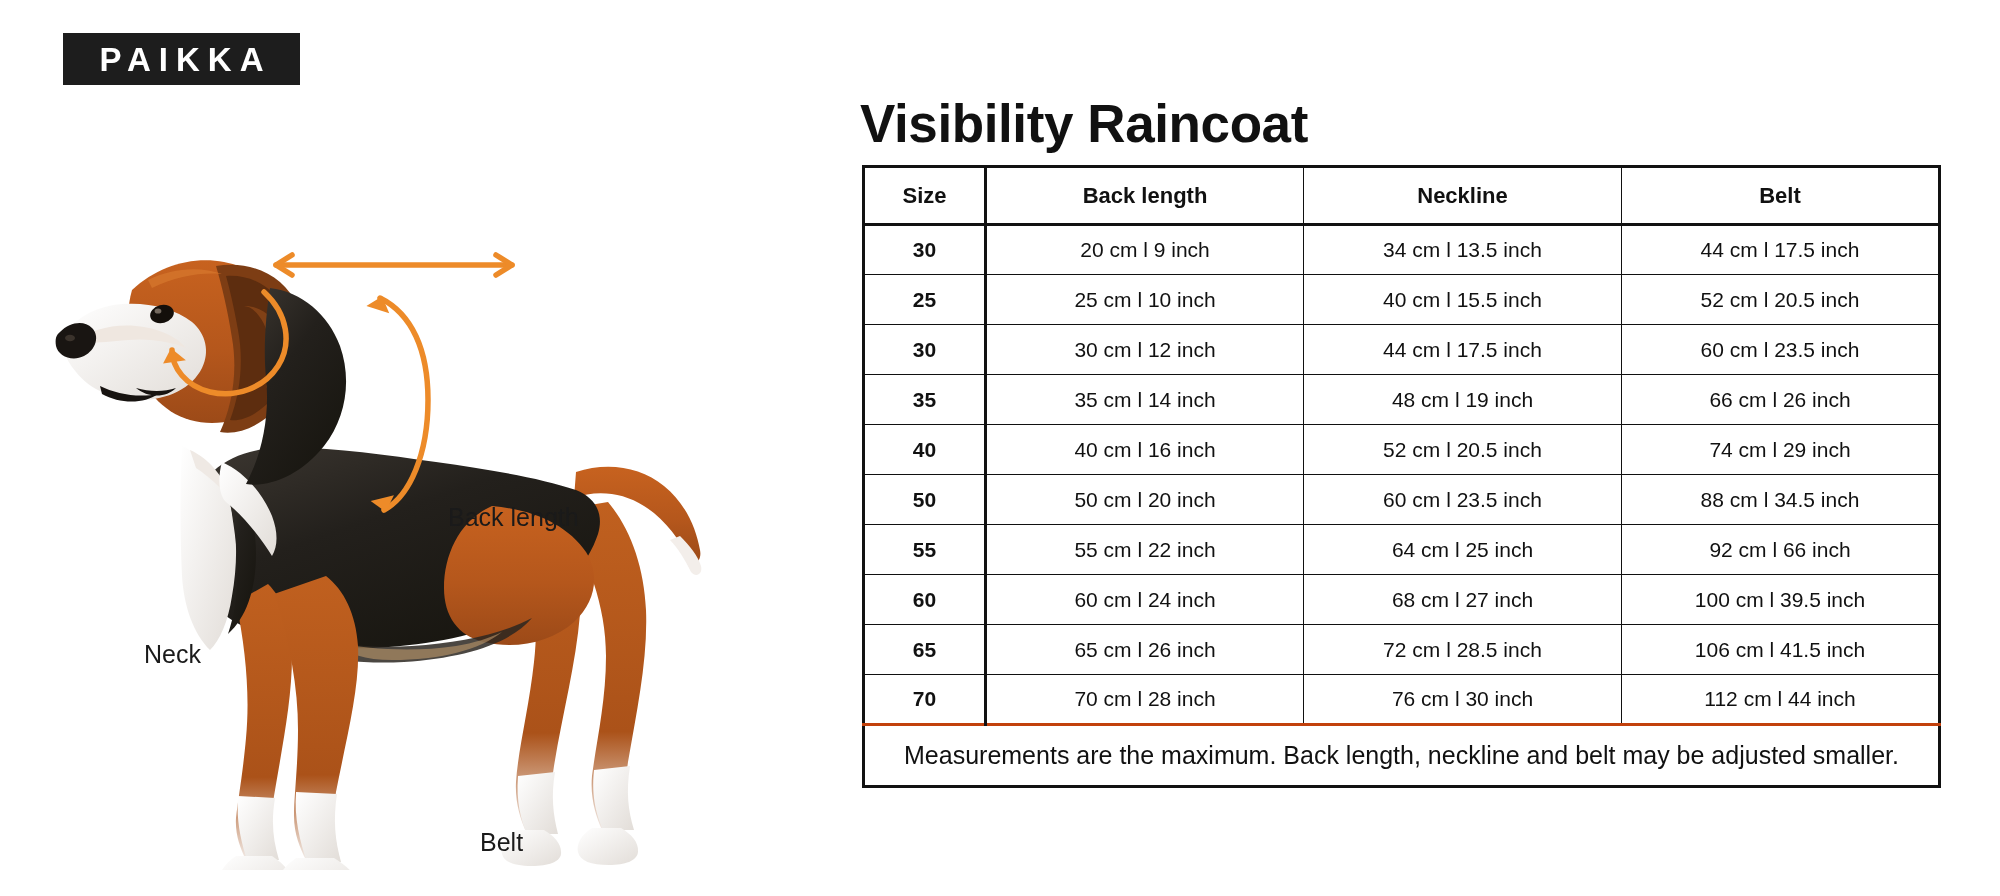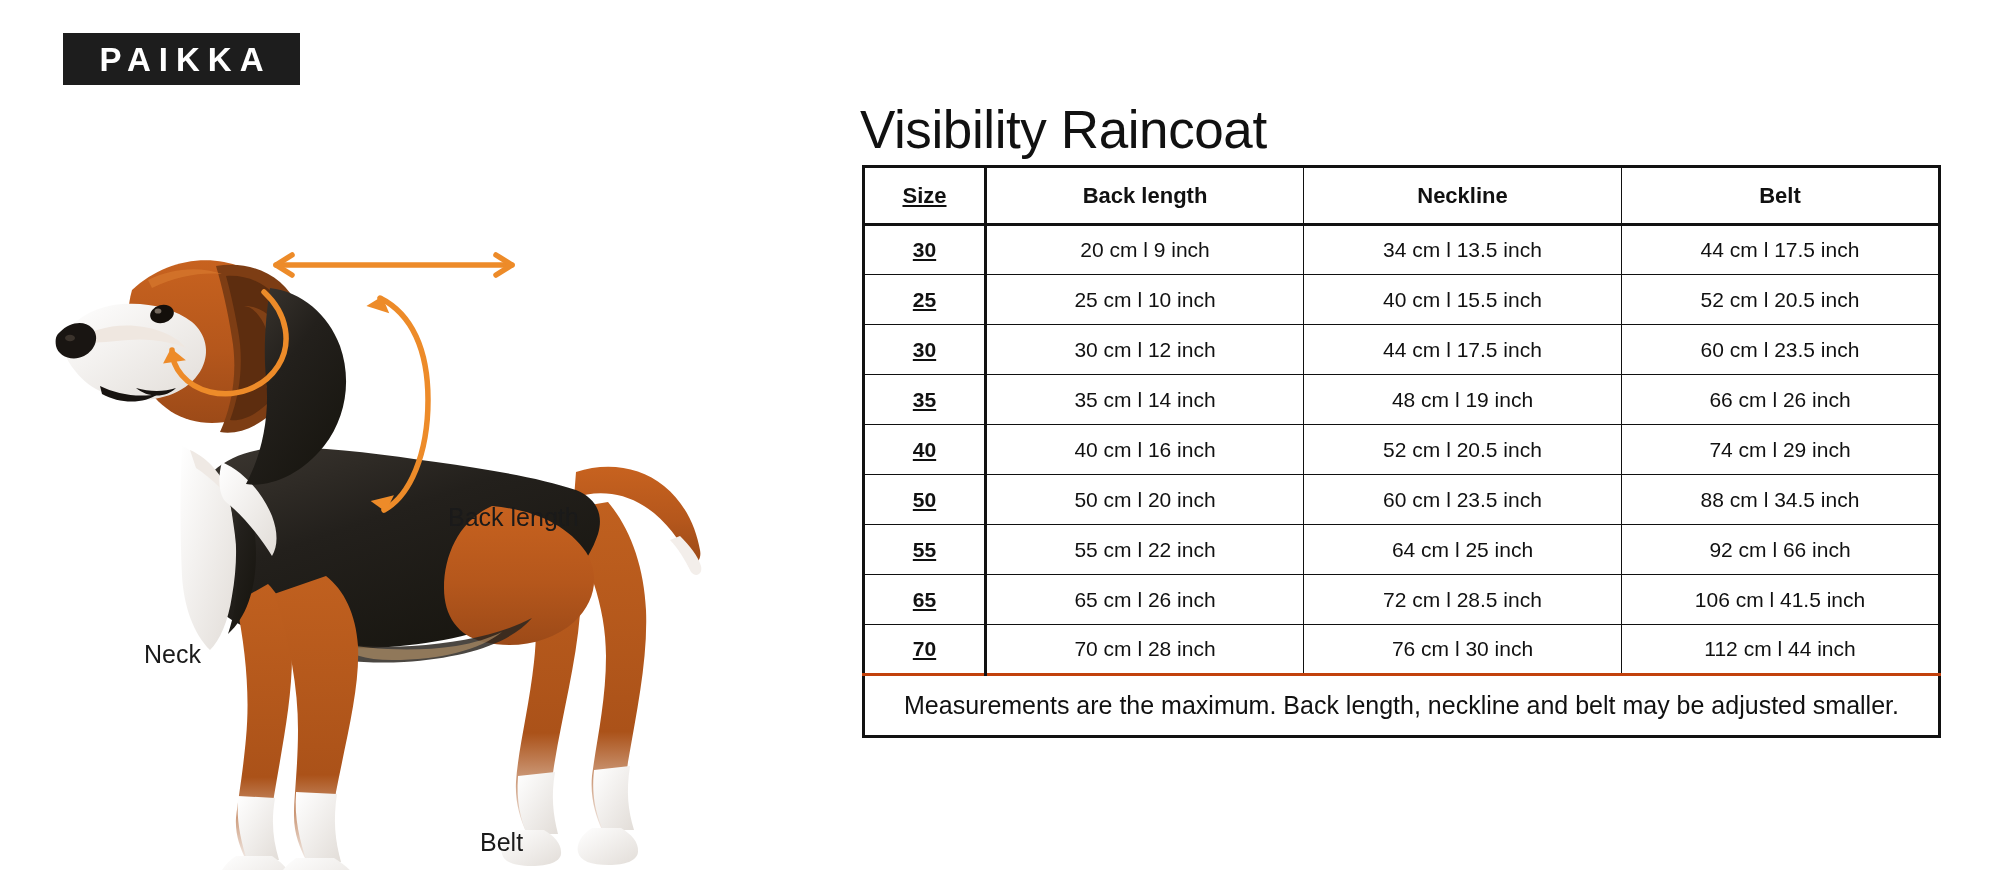--- a/index.html
+++ b/index.html
@@ -51,23 +51,23 @@
   #label-back-length { left: 408px; top: 293px; }
   #label-neck        { left: 104px; top: 430px; }
   #label-belt        { left: 440px; top: 618px; }
 
   #dog-svg { position: absolute; left: 0; top: 0; }
   #arrow-svg { position: absolute; left: 0; top: 0; pointer-events: none; }
 
   
   #title {
     position: absolute;
-    left: 860px; top: 63px;
+    left: 860px; top: 57px;
     font-size: 53px;
-    font-weight: normal;
+    font-weight: bold;
     color: #111111;
     letter-spacing: -0.4px;
     white-space: nowrap;
   }
 
   #size-table-wrap {
     position: absolute;
     left: 862px; top: 165px;
     width: 1076px;
   }
@@ -94,21 +94,20 @@
   }
   table.size-table thead th {
     font-weight: bold;
     font-size: 22px;
     height: 58px;
     border-bottom: 3px solid #111111;
   }
   table.size-table .col-size {
     font-weight: bold;
     border-right: 3px solid #111111;
-    text-decoration: underline;
   }
   table.size-table tfoot td {
     border-top: 3px solid #c2410c;
     height: 62px;
     font-size: 25px;
   }
 </style>
 </head>
 <body>
 
@@ -322,20 +321,26 @@
             <td>60 cm l 23.5 inch</td>
             <td>88 cm l 34.5 inch</td>
           </tr>
           <tr>
             <td class="col-size">55</td>
             <td>55 cm l 22 inch</td>
             <td>64 cm l 25 inch</td>
             <td>92 cm l 66 inch</td>
           </tr>
           <tr>
+            <td class="col-size">60</td>
+            <td>60 cm l 24 inch</td>
+            <td>68 cm l 27 inch</td>
+            <td>100 cm l 39.5 inch</td>
+          </tr>
+          <tr>
             <td class="col-size">65</td>
             <td>65 cm l 26 inch</td>
             <td>72 cm l 28.5 inch</td>
             <td>106 cm l 41.5 inch</td>
           </tr>
           <tr>
             <td class="col-size">70</td>
             <td>70 cm l 28 inch</td>
             <td>76 cm l 30 inch</td>
             <td>112 cm l 44 inch</td>

